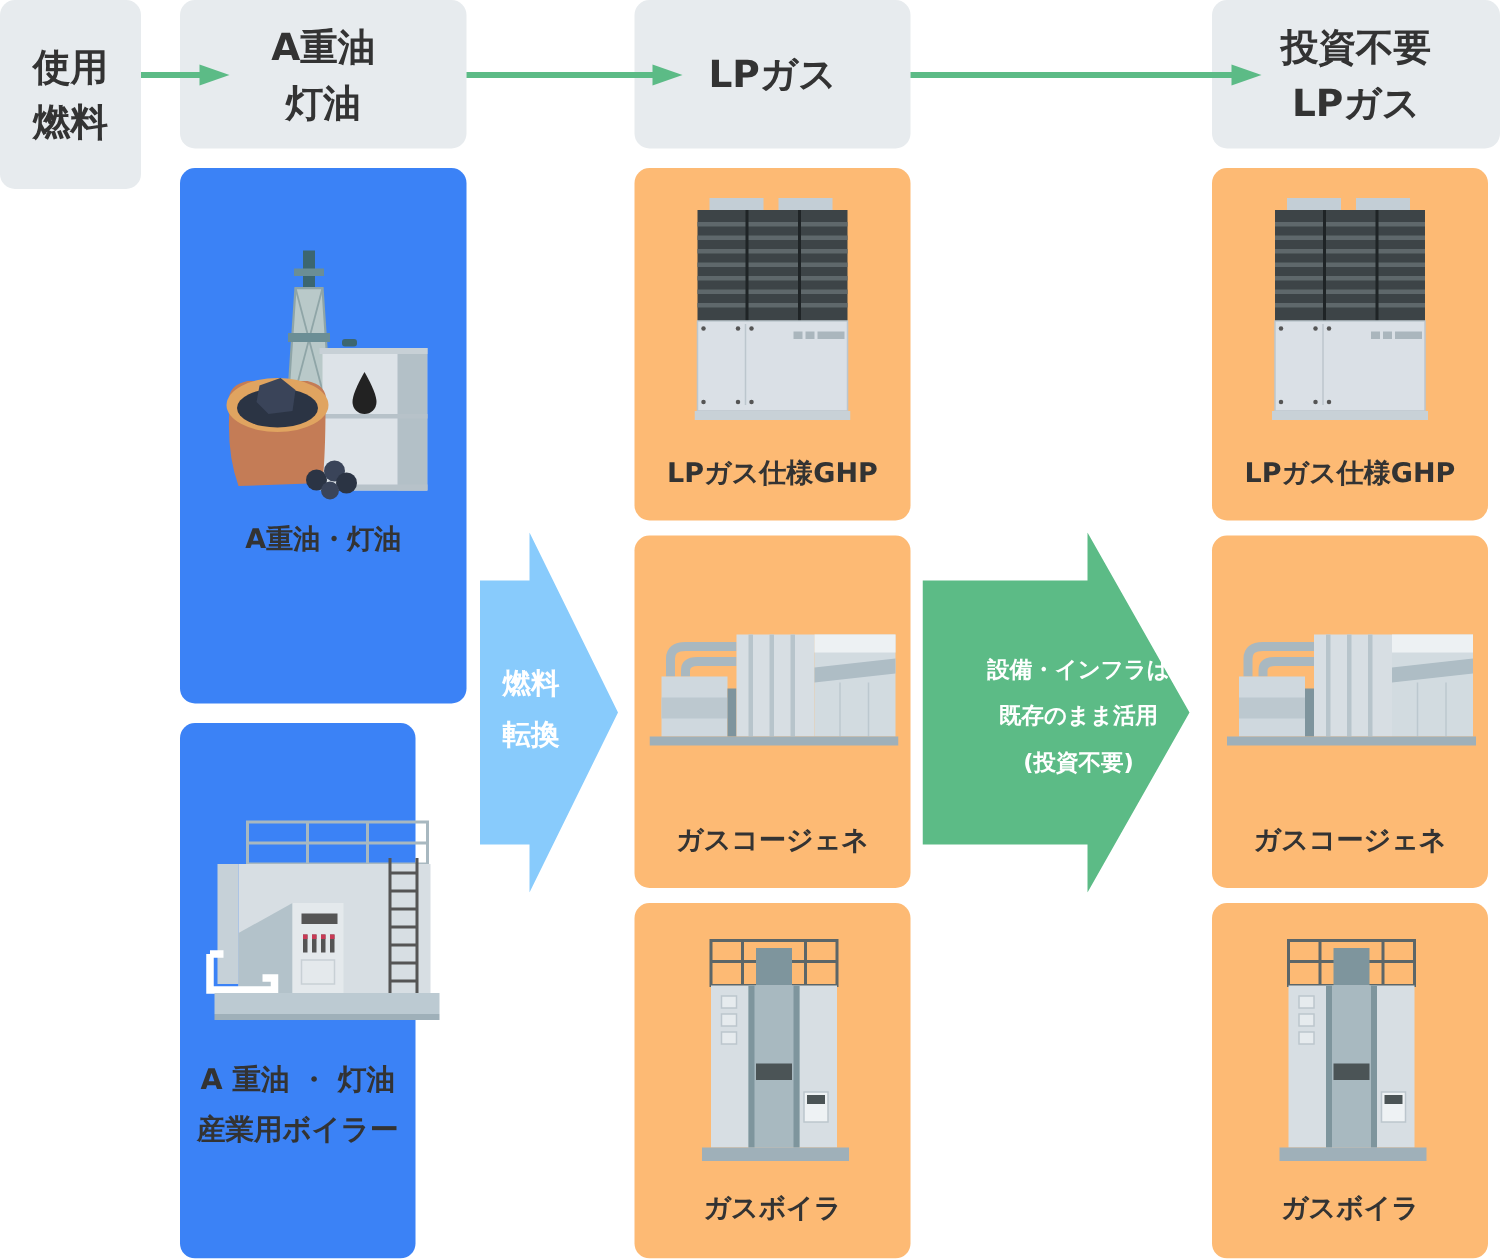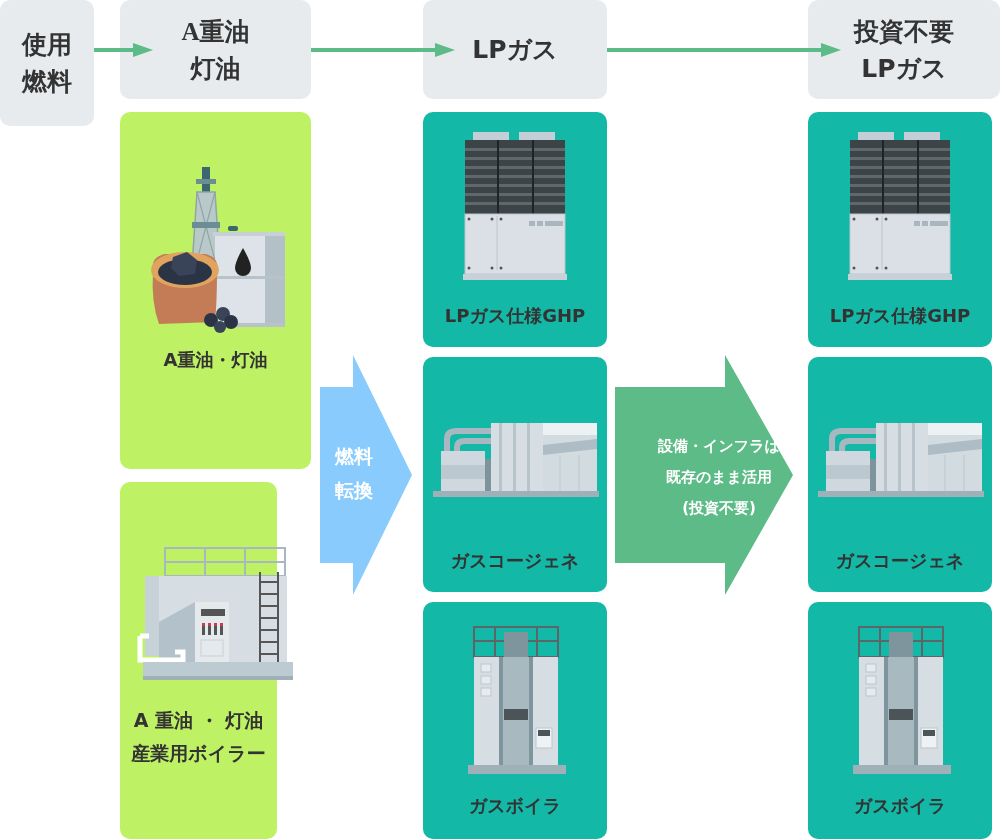--- a/index.html
+++ b/index.html
@@ -2,40 +2,40 @@
 <html><head>
 <meta charset="utf-8">
 <style>
   html, body { margin:0; padding:0; background:#ffffff; }
   body { width:1000px; height:839px; position:relative; overflow:hidden;
          font-family:"DejaVu Sans","Liberation Sans",sans-serif; color:#333333; }
   .box { position:absolute; border-radius:10px; box-sizing:border-box; }
   .head { background:#e7ebee; display:flex; align-items:center; justify-content:center;
           text-align:center; font-size:25px; font-weight:bold; line-height:37px; color:#333; }
   .head span { white-space:pre-line; }
-  .blue { background:#bef264; }
-  .green { background:#14b8a6; }
+  .blue { background:#3b82f6; }
+  .green { background:#fdba74; }
   .card-label { position:absolute; left:0; right:0; text-align:center; font-size:18px;
                 font-weight:bold; color:#333; line-height:31px; white-space:pre-line; }
   .hline { position:absolute; height:4px; background:#5cbb86; }
   .ahead { position:absolute; width:0; height:0; border-top:7px solid transparent;
            border-bottom:7px solid transparent; border-left:20px solid #5cbb86; }
   .big-arrow { position:absolute; }
   .big-arrow-text { position:absolute; color:#fff; font-weight:bold; text-align:center;
                     white-space:pre-line; }
   svg { display:block; }
 </style>
 </head>
 <body>
 
 <div class="box head" style="left:0;top:0;width:94px;height:126px;">
   <span>使用
 燃料</span>
 </div>
-<div class="box head" style="left:120px;top:0;width:191px;height:99px;font-family:Liberation Serif, serif;">
+<div class="box head" style="left:120px;top:0;width:191px;height:99px;">
   <span>A重油
 灯油</span>
 </div>
 <div class="box head" style="left:423px;top:0;width:184px;height:99px;">
   <span>LPガス</span>
 </div>
 <div class="box head" style="left:808px;top:0;width:192px;height:99px;">
   <span>投資不要
 LPガス</span>
 </div>

